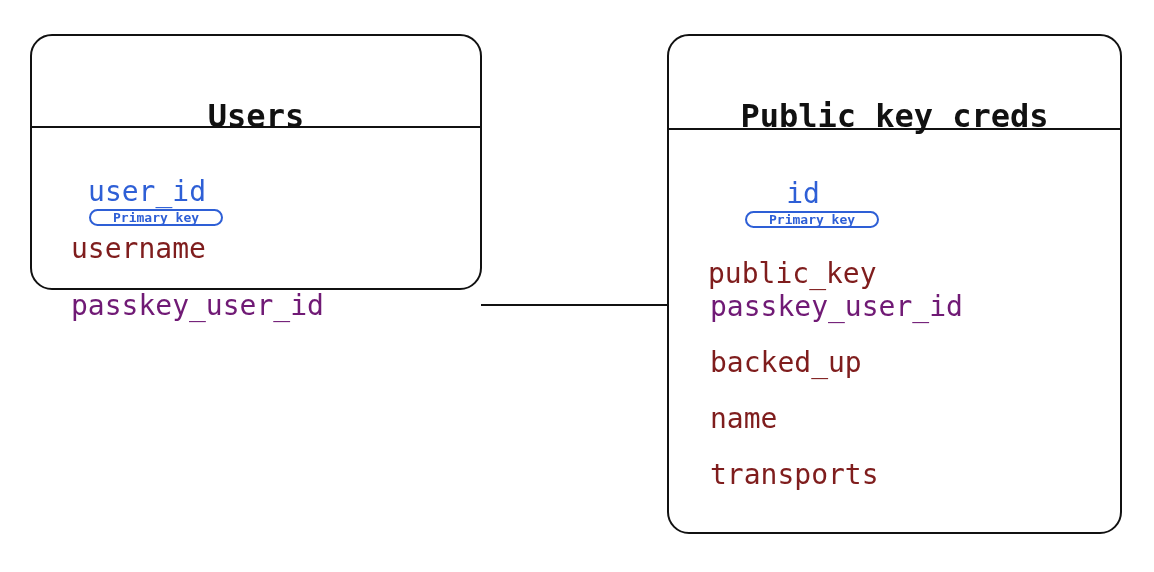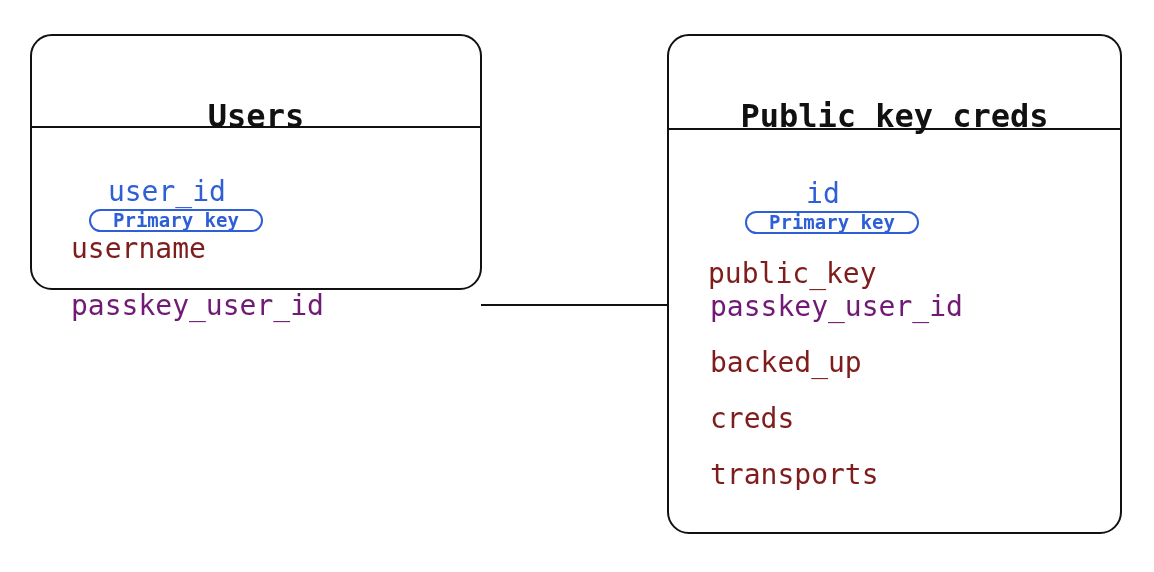--- a/index.html
+++ b/index.html
@@ -84,21 +84,21 @@
     align-items: center;
     justify-content: center;
     box-sizing: border-box;
     height: 32px;
     padding: 0 22px;
     border: 2px solid #2e5fd6;
     border-radius: 999px;
     color: #2e5fd6;
     font-family: "DejaVu Sans Mono", "Liberation Mono", monospace;
     font-weight: 700;
-    font-size: 19px;
+    font-size: 13px;
     line-height: 1;
     letter-spacing: 0px;
     white-space: nowrap;
     background: #ffffff;
   }
 
   
   .connector {
     position: absolute;
     height: 2px;
@@ -155,21 +155,21 @@
 
       <div class="field-row" style="top:254px; left:41px;">
         <span class="field-name is-fk">passkey_user_id</span>
       </div>
 
       <div class="field-row" style="top:310px; left:41px;">
         <span class="field-name">backed_up</span>
       </div>
 
       <div class="field-row" style="top:366px; left:41px;">
-        <span class="field-name">creds</span>
+        <span class="field-name">name</span>
       </div>
 
       <div class="field-row" style="top:422px; left:41px;text-align:center;">
         <span class="field-name">transports</span>
       </div>
 
     </div>
   </div>
 
 </div>

